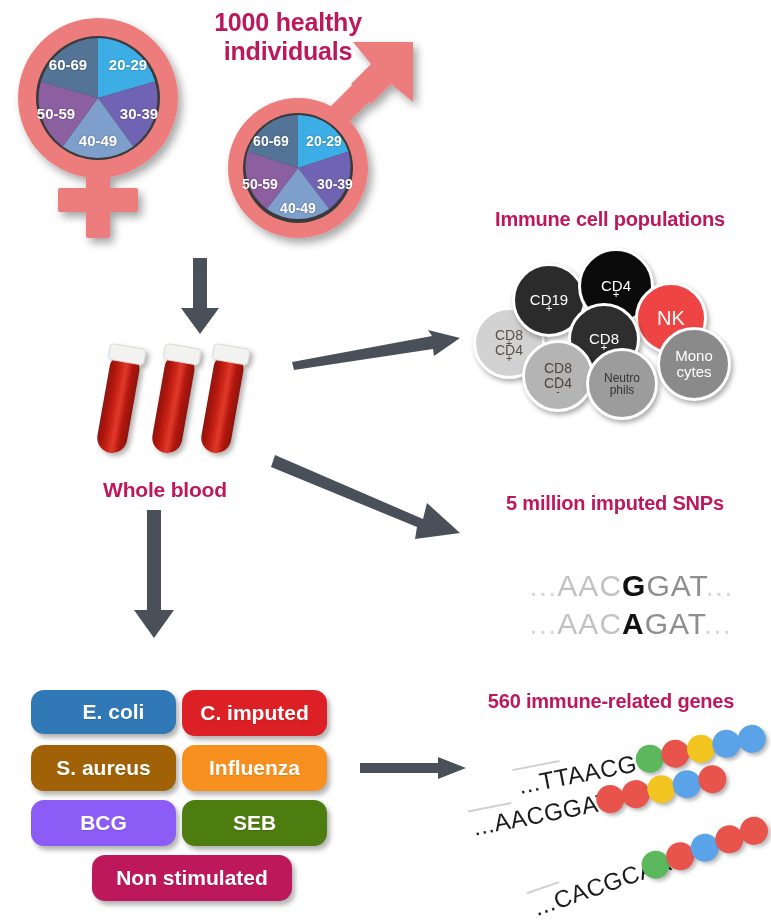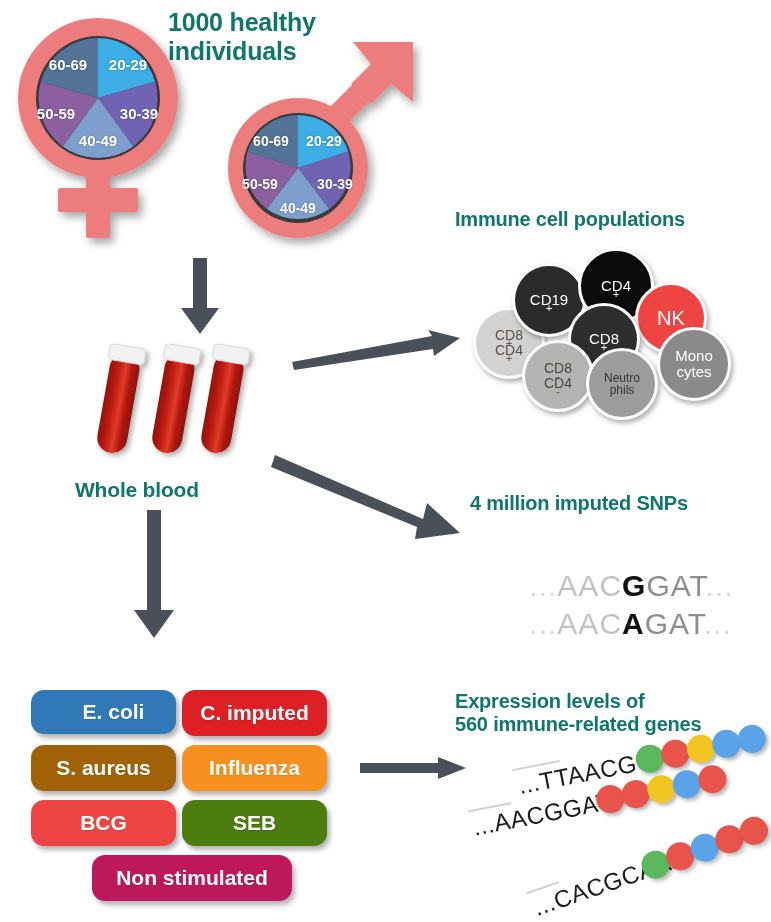--- a/index.html
+++ b/index.html
@@ -9,22 +9,22 @@
     font-family: "Liberation Sans", sans-serif;
     overflow: hidden;
   }
   #stage { position: relative; width: 771px; height: 922px; }
 
   .abs { position: absolute; }
 
   
   .heading {
     font-weight: bold;
-    color: #0f766e;
-    text-align: left;
+    color: #be185d;
+    text-align: center;
     line-height: 1.16;
     letter-spacing: -0.2px;
   }
 
   
   .sym-wrap { position: absolute; }
   .sym-svg { position: absolute; left: 0; top: 0; overflow: visible; }
   .pie-label {
     position: absolute;
     color: #ffffff;
@@ -268,47 +268,46 @@
     </div>
 
     <div class="cellcircle" style="left:189px; top:82px; width:74px; height:74px; background:#8A8A8A; color:#ffffff; font-size:15px;">
       <div>
         <span>Mono</span>
         <span>cytes</span>
       </div>
     </div>
   </div>
 
-  <div class="abs heading" style="left:470px; top:492px; width:290px; font-size:20px;">4 million imputed SNPs</div>
+  <div class="abs heading" style="left:470px; top:492px; width:290px; font-size:20px;">5 million imputed SNPs</div>
 
   <div class="snp-line" style="left:492px; top:535px; font-size:30px;">
     <span class="faint">...</span><span class="dim">AAC</span><span class="dark">G</span><span class="mid">GAT</span><span class="faint">...</span>
   </div>
 
   <div class="snp-line" style="left:492px; top:573px; font-size:30px;">
     <span class="faint">...</span><span class="dim">AAC</span><span class="dark">A</span><span class="mid">GAT</span><span class="faint">...</span>
   </div>
 
   <div class="pill" style="left:31px; top:690px; width:145px; height:44px; background:#3178B6; font-size:21px;padding-left:20px;">E. coli</div>
   <div class="pill" style="left:182px; top:690px; width:145px; height:46px; background:#DD2025; font-size:21px;">C. imputed</div>
 
   <div class="pill" style="left:31px; top:745px; width:145px; height:46px; background:#a16207; font-size:21px;">S. aureus</div>
   <div class="pill" style="left:182px; top:745px; width:145px; height:46px; background:#F7901E; font-size:21px;">Influenza</div>
 
-  <div class="pill" style="left:31px; top:800px; width:145px; height:46px; background:#ef4444; font-size:21px;">BCG</div>
+  <div class="pill" style="left:31px; top:800px; width:145px; height:46px; background:#8b5cf6; font-size:21px;">BCG</div>
   <div class="pill" style="left:182px; top:800px; width:145px; height:46px; background:#4d7c0f; font-size:21px;">SEB</div>
 
   <div class="pill" style="left:92px; top:855px; width:200px; height:46px; background:#be185d; font-size:21px;">Non stimulated</div>
 
   <svg class="arrow-svg" style="left:360px; top:757px;" width="106" height="24" viewBox="0 0 106 24">
     <path d="M0 6 L78 6 L78 0 L106 11 L78 22 L78 16 L0 16 Z" fill="#4A505A"></path>
   </svg>
 
   <div class="abs heading" style="left:455px; top:690px; width:312px; font-size:20px;">
-    <div>Expression levels of</div>
     <div>560 immune-related genes</div>
   </div>
 
   <div class="abs" style="left:450px; top:745px; width:321px; height:170px;">
 
     <div class="strand" style="left:12px; top:38px; transform: rotate(-11deg);">
       <div class="strand-rule" style="left:52px; top:-4px; width:48px;"></div>
       <div class="strand-text" style="left:55px; top:0px; font-size:24px;">...TTAACGG</div>
       <div class="bead" style="left:175px; top:-2px; width:28px; height:28px; background:#5CB85C;"></div>
       <div class="bead" style="left:201px; top:-2px; width:28px; height:28px; background:#E8544B;"></div>

